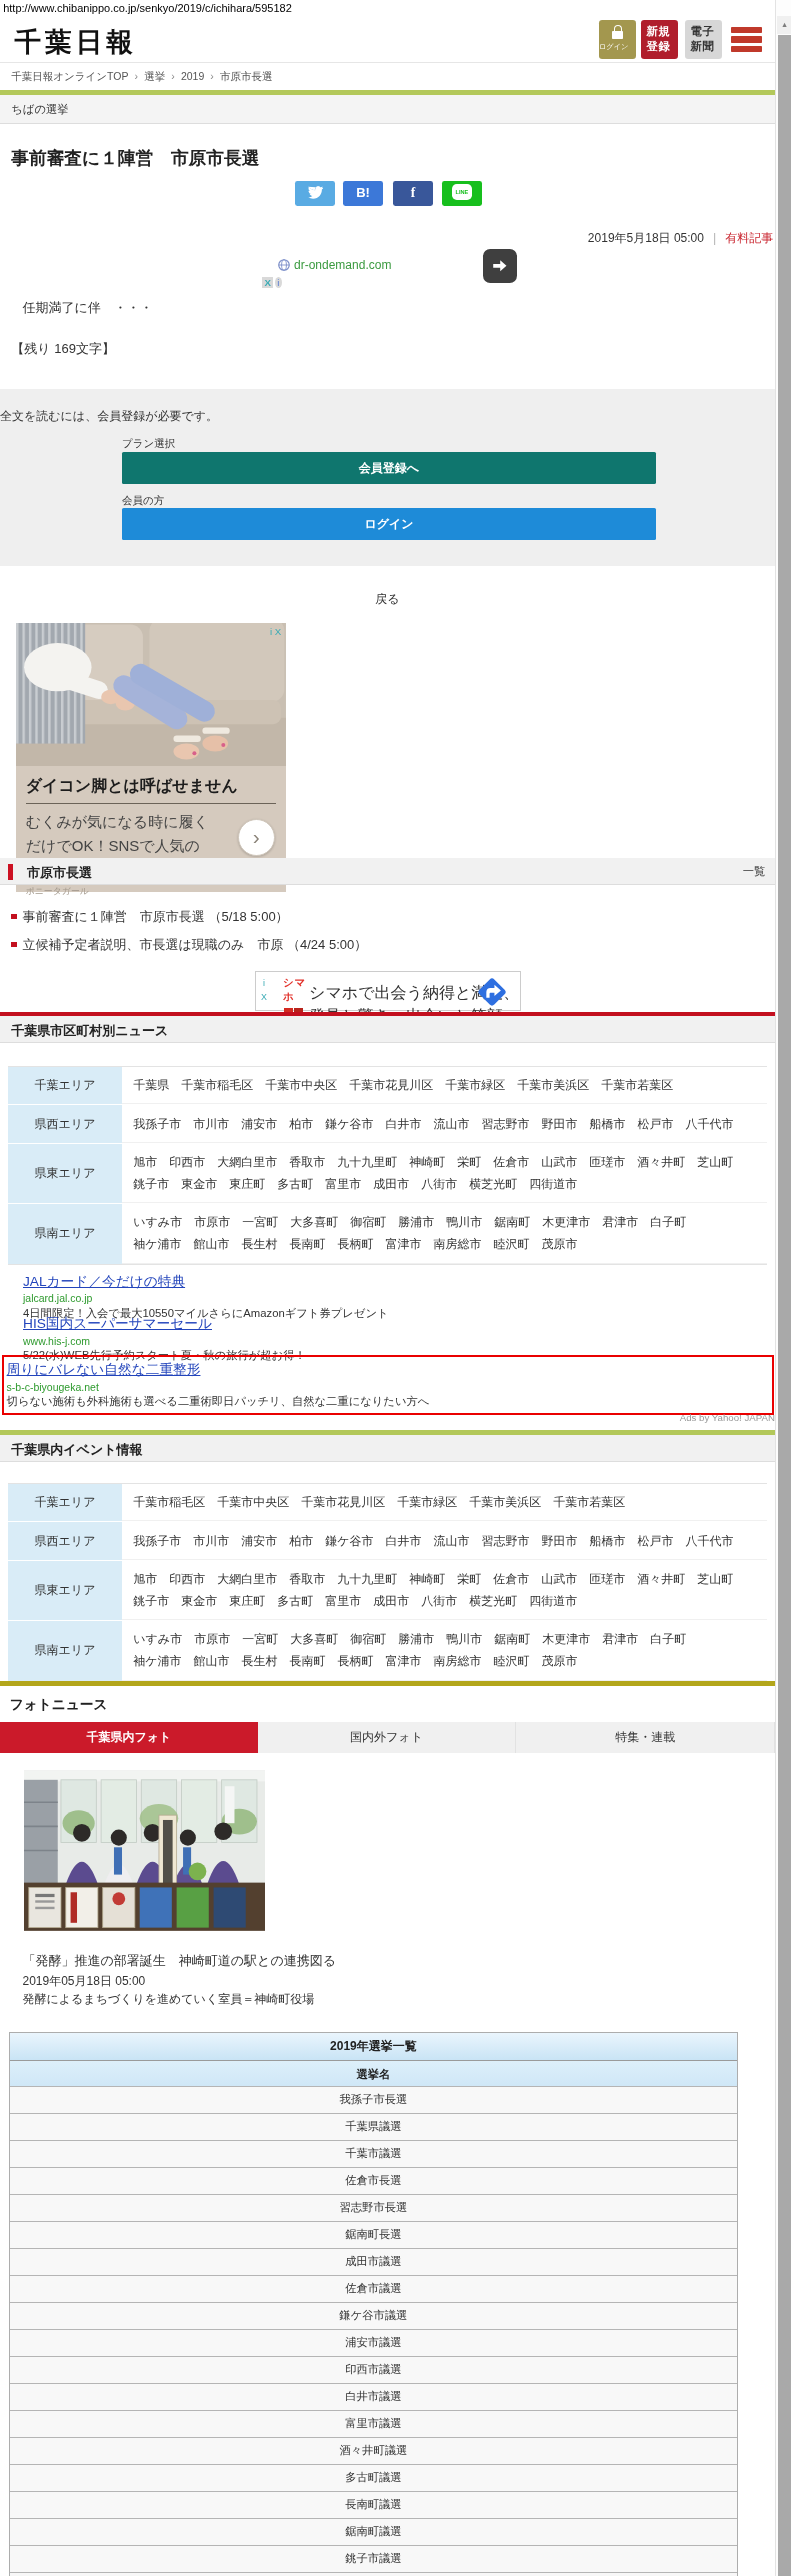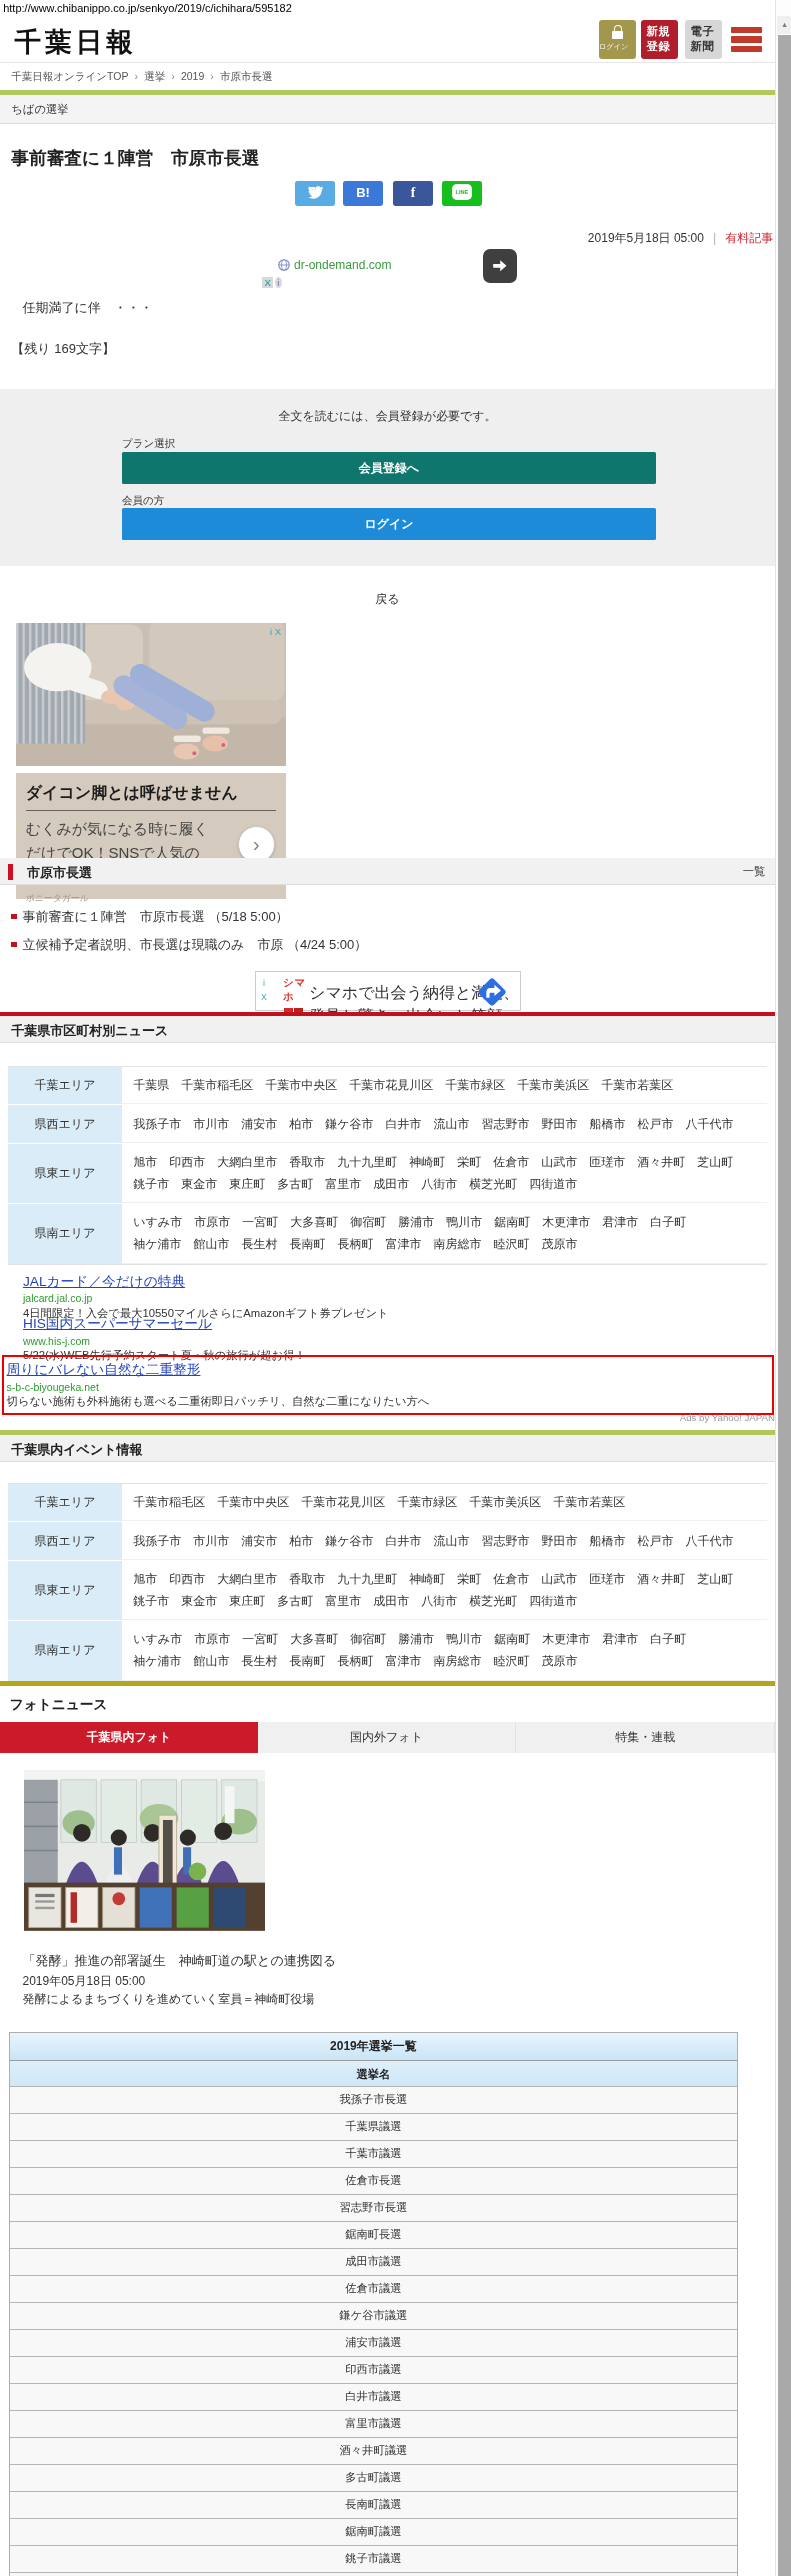--- a/index.html
+++ b/index.html
@@ -65,35 +65,35 @@
   .ad-xi span { display:inline-block; background:#d9d9d9; padding:0 2.4px; margin-right:1.6px; }
   .ad-x { color:#3aabb5; font-weight:bold; }
   .ad-i { color:#5b7fd4; border-radius:50%; }
   .arrow-btn { top:249px; left:483px; width:34px; height:34px; background:#3f3f3f;
                border-radius:7.2px; text-align:center; padding-top:8px; cursor:pointer; }
 
   .article-body { top:299px; left:22.5px; font-size:13px; color:#333; }
   .remaining { top:340px; left:11.3px; font-size:13px; color:#333; }
 
   .paywall { top:389px; left:0; width:775px; height:177px; background:#efefef; }
-  .pw-msg { position:absolute; top:19.3px; left:0; width:100%; text-align:center;
+  .pw-msg { position:absolute; top:19.3px; left:0; width:100%; text-align:left;
             font-size:12px; color:#333; }
   .pw-label { position:absolute; left:122px; font-size:10.5px; color:#333; }
   .pw-btn { position:absolute; left:122px; width:534px; height:32px; border-radius:1.6px;
             color:#fff; font-size:12px; font-weight:bold; text-align:center;
             line-height:32px; cursor:pointer; }
   .pw-register { top:63px; background:#0f766e; }
   .pw-login { top:119px; background:#1e8bd8; }
 
   .back-link { top:591px; left:0; width:775px; text-align:center; font-size:12px;
                color:#333; cursor:pointer; }
 
   
   .sofa-ad { top:623px; left:16px; width:270px; height:269px; cursor:pointer; }
-  .sofa-cap { position:absolute; top:150px; left:0; width:270px; height:126px;
+  .sofa-cap { position:absolute; top:143px; left:0; width:270px; height:126px;
               background:#d5cabe; padding:9.7px 9.7px 0; }
   .sofa-head { font-size:16px; font-weight:bold; color:#1c1c1c; border-bottom:0.8px solid #6b6358;
                padding-bottom:6.4px; margin-bottom:6.4px; }
   .sofa-body { font-size:15px; color:#444; width:189px; line-height:1.55; }
   .sofa-adv { font-size:8.9px; color:#a49a8e; margin-top:4.8px; }
   .sofa-chev { position:absolute; right:11.3px; top:53px; width:37px; height:37px;
                background:#fff; border:0.8px solid #cfc6ba; border-radius:50%; text-align:center;
                font-size:21px; color:#8a8378; line-height:34px; box-shadow:0 0.8px 2.4px rgba(0,0,0,.2); }
   .sofa-xi { position:absolute; top:3.2px; right:4.8px; font-size:9.7px; color:#3aabb5; }
 

